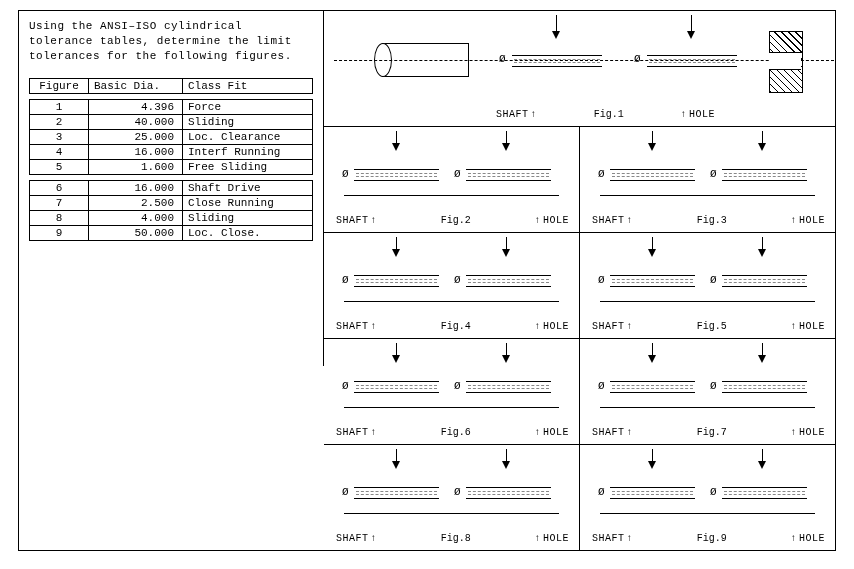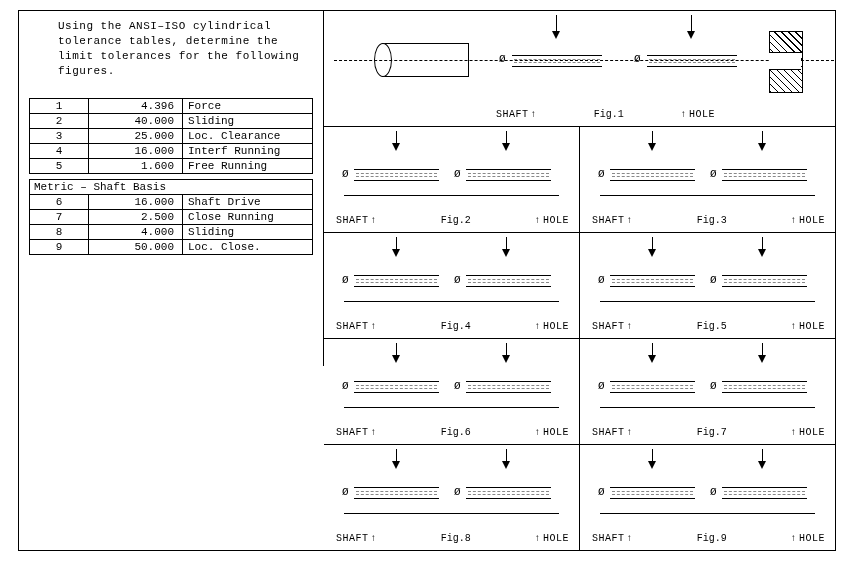--- a/index.html
+++ b/index.html
@@ -29,21 +29,20 @@
     box-sizing: border-box;
     width: 305px;
     padding: 8px 10px;
     border-right: 1px solid #000;
     height: 355px; 
   }
   .intro {
     letter-spacing: 0.5px;
     line-height: 1.35;
     margin-bottom: 14px;
-    margin-left: 29px;
   }
   table.spec {
     border-collapse: collapse;
     width: 100%;
     margin-top: 4px;
   }
   table.spec td, table.spec th {
     border: 1px solid #000;
     padding: 1px 5px 1px 5px;
     font-weight: normal;
@@ -189,20 +188,25 @@
 <body>
 
 <div class="sheet">
   <div class="frame">
 
     <div class="leftcol">
       <div class="intro">Using the ANSI–ISO cylindrical tolerance tables, determine the limit tolerances for the following figures.</div>
 
       <table class="spec">
         <tbody>
+            <tr>
+          <th class="c-fig">Figure</th>
+          <th class="c-dia" style="text-align:left;">Basic Dia.</th>
+          <th class="c-fit">Class Fit</th>
+        </tr>
 
         <tr class="spacer-row">
               <td colspan="3"></td>
             </tr>
 
         <tr>
               <td class="c-fig">1</td>
               <td class="c-dia">4.396</td>
               <td class="c-fit">Force</td>
             </tr>
@@ -217,30 +221,27 @@
               <td class="c-fit">Loc. Clearance</td>
             </tr>
         <tr>
               <td class="c-fig">4</td>
               <td class="c-dia">16.000</td>
               <td class="c-fit">Interf Running</td>
             </tr>
         <tr>
               <td class="c-fig">5</td>
               <td class="c-dia">1.600</td>
-              <td class="c-fit">Free Running</td>
+              <td class="c-fit">Free Sliding</td>
             </tr>
 
         <tr class="spacer-row">
               <td colspan="3"></td>
             </tr>
 
-        <tr class="section">
-          <td colspan="3">Metric – Shaft Basis</td>
-        </tr>
         <tr>
               <td class="c-fig">6</td>
               <td class="c-dia">16.000</td>
               <td class="c-fit">Shaft Drive</td>
             </tr>
         <tr>
               <td class="c-fig">7</td>
               <td class="c-dia">2.500</td>
               <td class="c-fit">Close Running</td>
             </tr>

